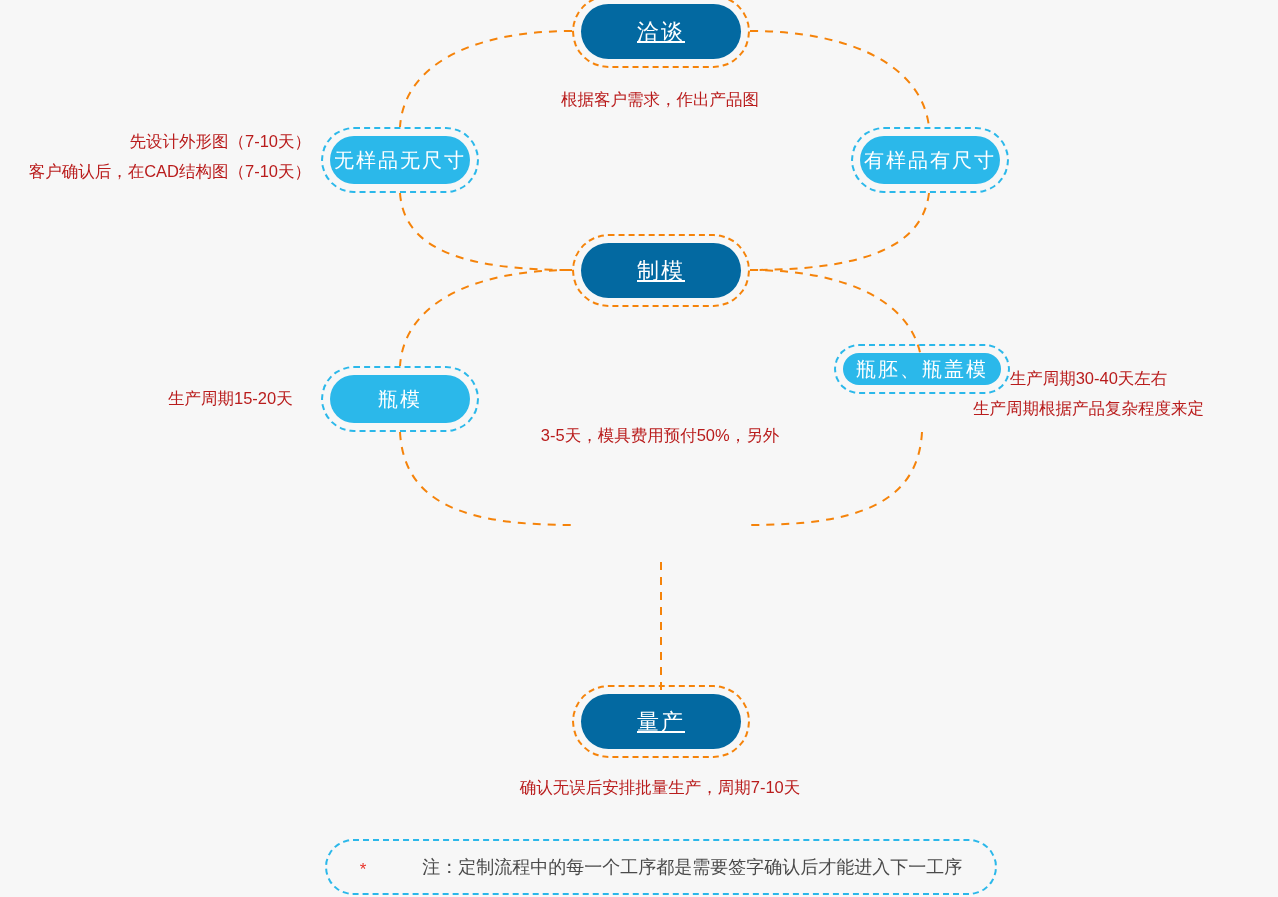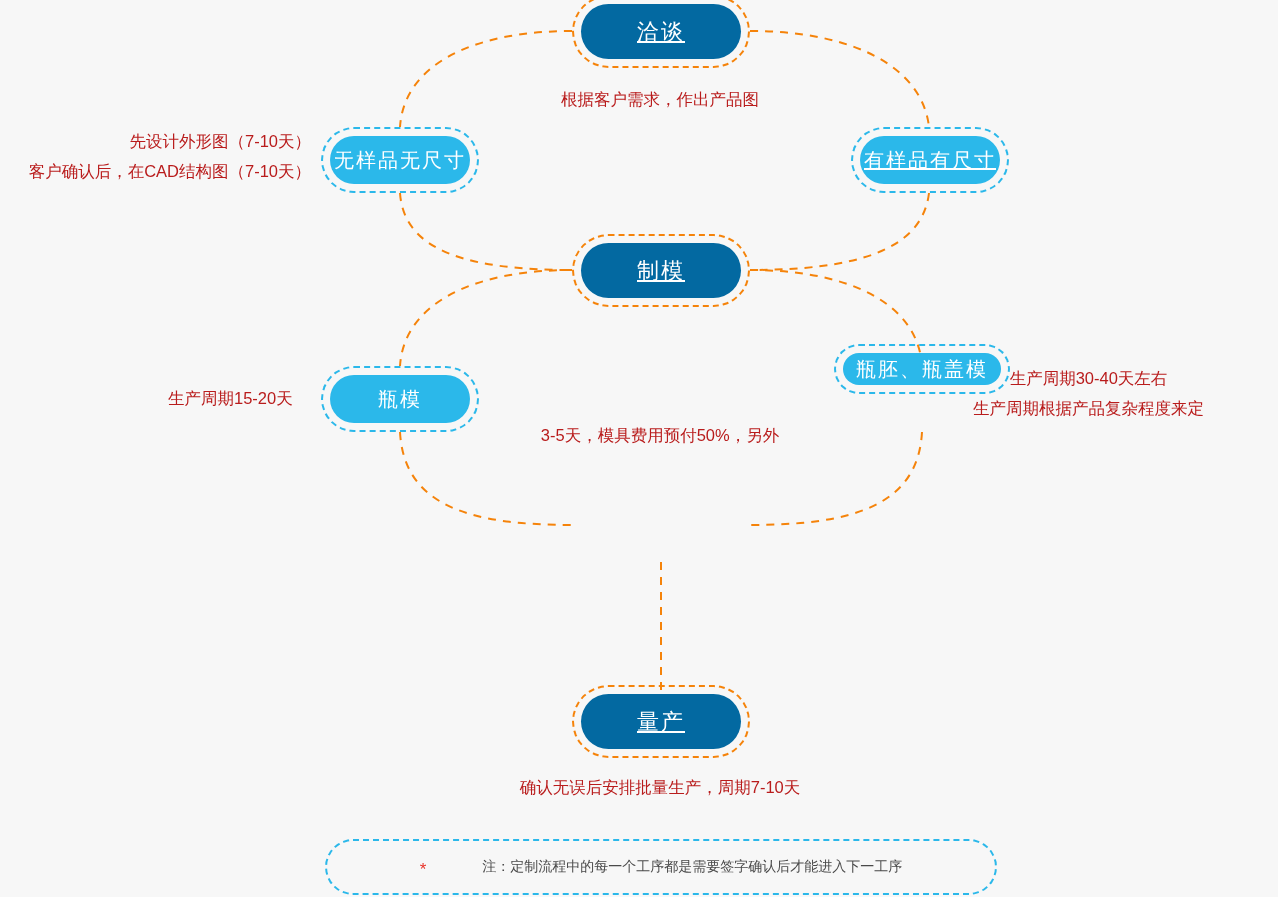--- a/index.html
+++ b/index.html
@@ -74,21 +74,21 @@
     border-color: #2bb8ea;
   }
 
   
   .n-qiatan   { left: 581px; top: 4px;   width: 160px; height: 55px; }
   .n-zhimo    { left: 581px; top: 243px; width: 160px; height: 55px; }
   .n-dayang   { left: 581px; top: 498px; width: 160px; height: 55px; }
   .n-liangchan{ left: 581px; top: 694px; width: 160px; height: 55px; }
 
   .n-wuyangpin{ left: 330px; top: 136px; width: 140px; height: 48px; }
-  .n-youyangpin{left: 860px; top: 136px; width: 140px; height: 48px; text-decoration: underline; }
+  .n-youyangpin{left: 860px; top: 136px; width: 140px; height: 48px; }
   .n-pingmo   { left: 330px; top: 375px; width: 140px; height: 48px; justify-content: flex-end; }
   .n-pingpei  { left: 843px; top: 353px; width: 158px; height: 32px; }
 
   
   .label {
     position: absolute;
     color: #b91c1c;
     font-size: 16.5px;
     line-height: 30px;
     white-space: nowrap;
@@ -127,21 +127,21 @@
   }
   .note-star {
     color: #e8352b;
     font-size: 17px;
     line-height: 1;
     position: relative;
     top: 2px;
   }
   .note-text {
     color: #4a4a4a;
-    font-size: 14px;
+    font-size: 18px;
     white-space: nowrap;
     margin-left: 48px;
   }
 </style>
 </head>
 <body>
 
 <div id="stage">
 
   <svg id="connectors" viewBox="0 0 1278 897" xmlns="http://www.w3.org/2000/svg">

